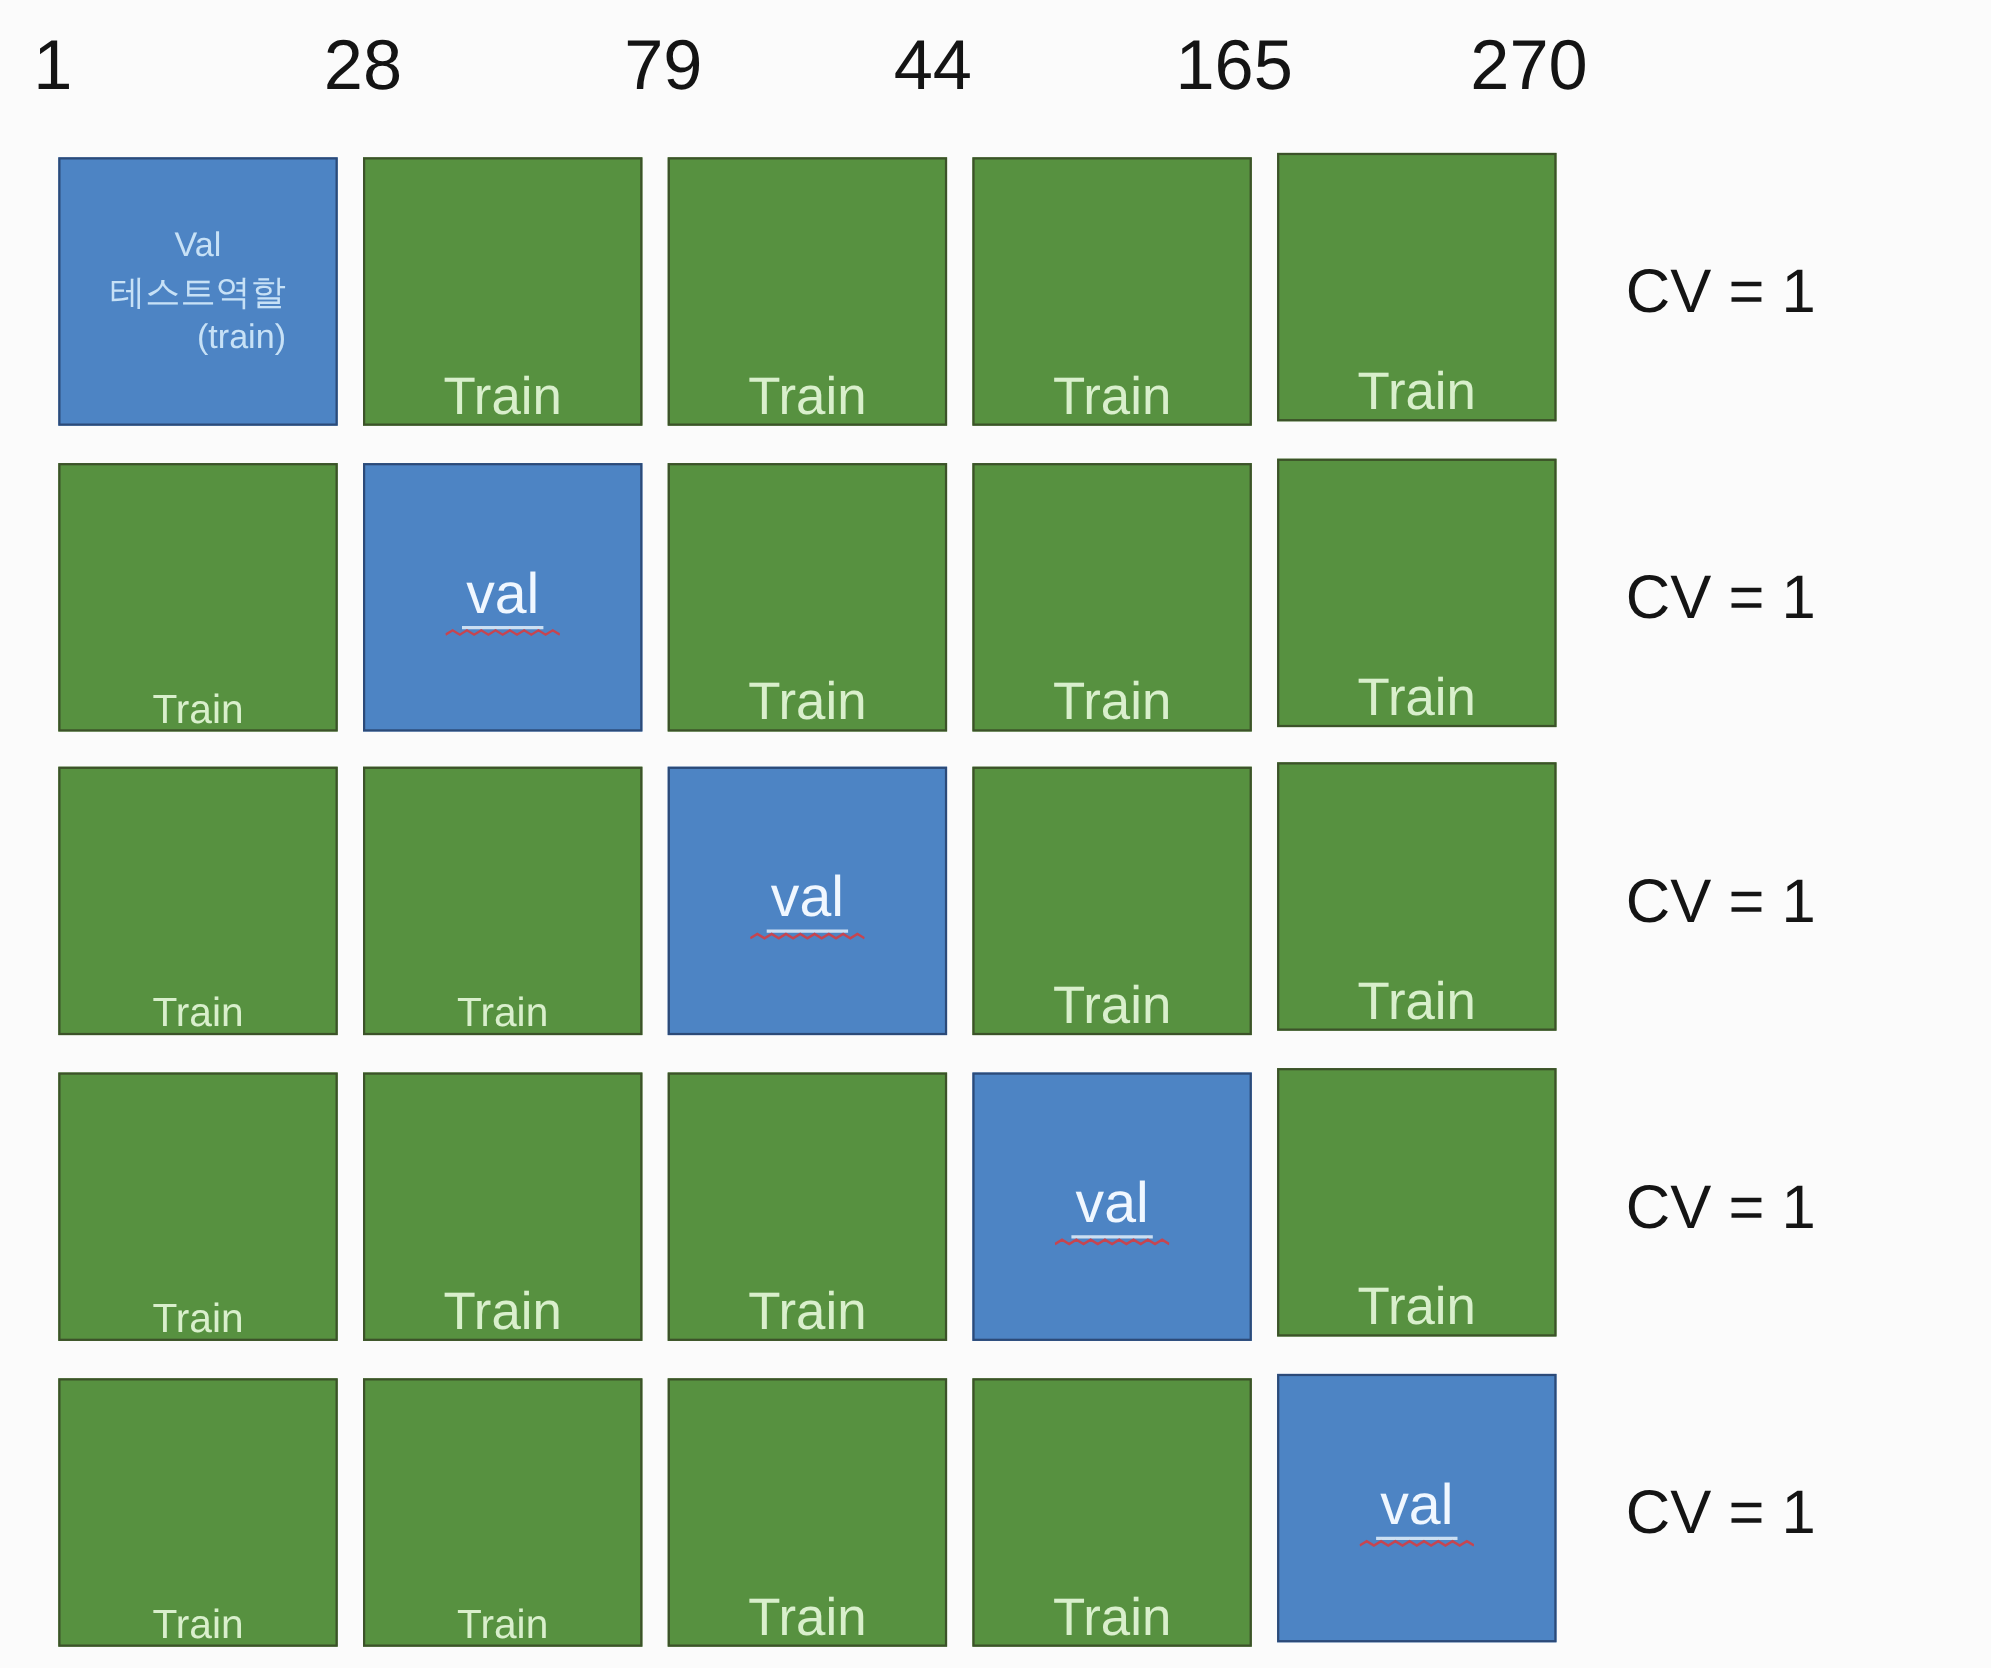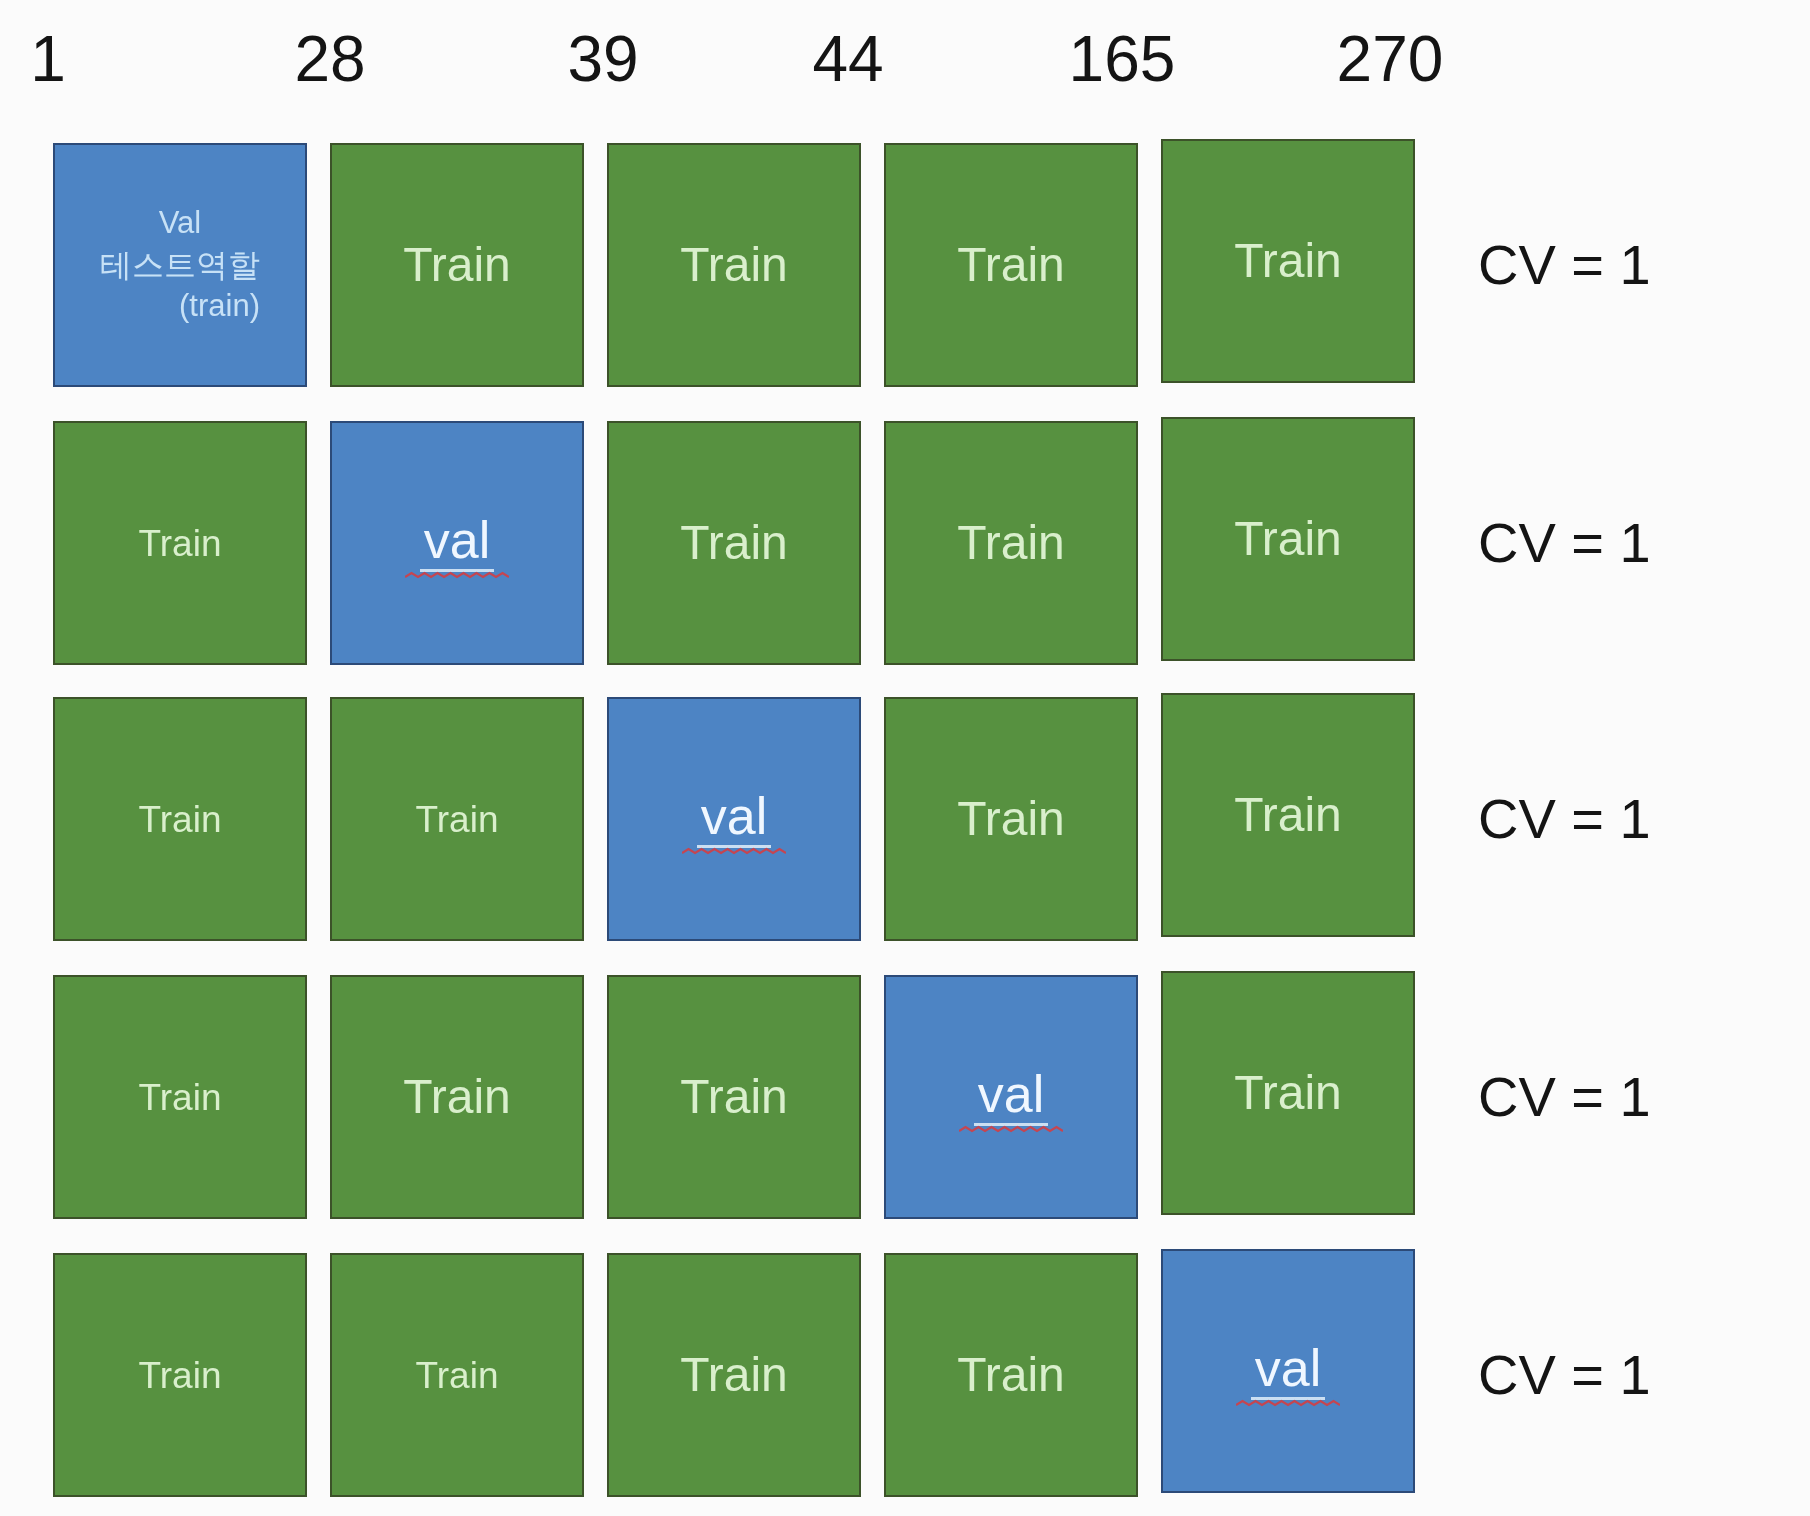--- a/index.html
+++ b/index.html
@@ -34,20 +34,21 @@
     height: 244px;
     box-sizing: border-box;
     display: flex;
     align-items: center;
     justify-content: center;
     text-align: center;
   }
   .cell.train {
     background: var(--train-fill, #579140);
     border: 2px solid var(--train-border, #3c5229);
+    align-items: flex-end;
   }
   .cell.val {
     background: var(--val-fill, #4d84c4);
     border: 2px solid var(--val-border, #2c4a78);
   }
 
   .t {
     color: var(--train-text, #d9efcc);
     line-height: 1;
   }
@@ -90,21 +91,21 @@
     white-space: nowrap;
   }
 </style>
 </head>
 <body>
 
 <div class="stage">
 
   <div class="tick" style="left:48px">1</div>
   <div class="tick" style="left:330px">28</div>
-  <div class="tick" style="left:603px">39</div>
+  <div class="tick" style="left:603px">79</div>
   <div class="tick" style="left:848px">44</div>
   <div class="tick" style="left:1122px">165</div>
   <div class="tick" style="left:1390px">270</div>
 
   <div class="cell val" style="left:53px;top:143px">
     <div class="val-multi">
       <div class="l1">Val</div>
       <div class="l2">테스트역할</div>
       <div class="l3">(train)</div>
     </div>

